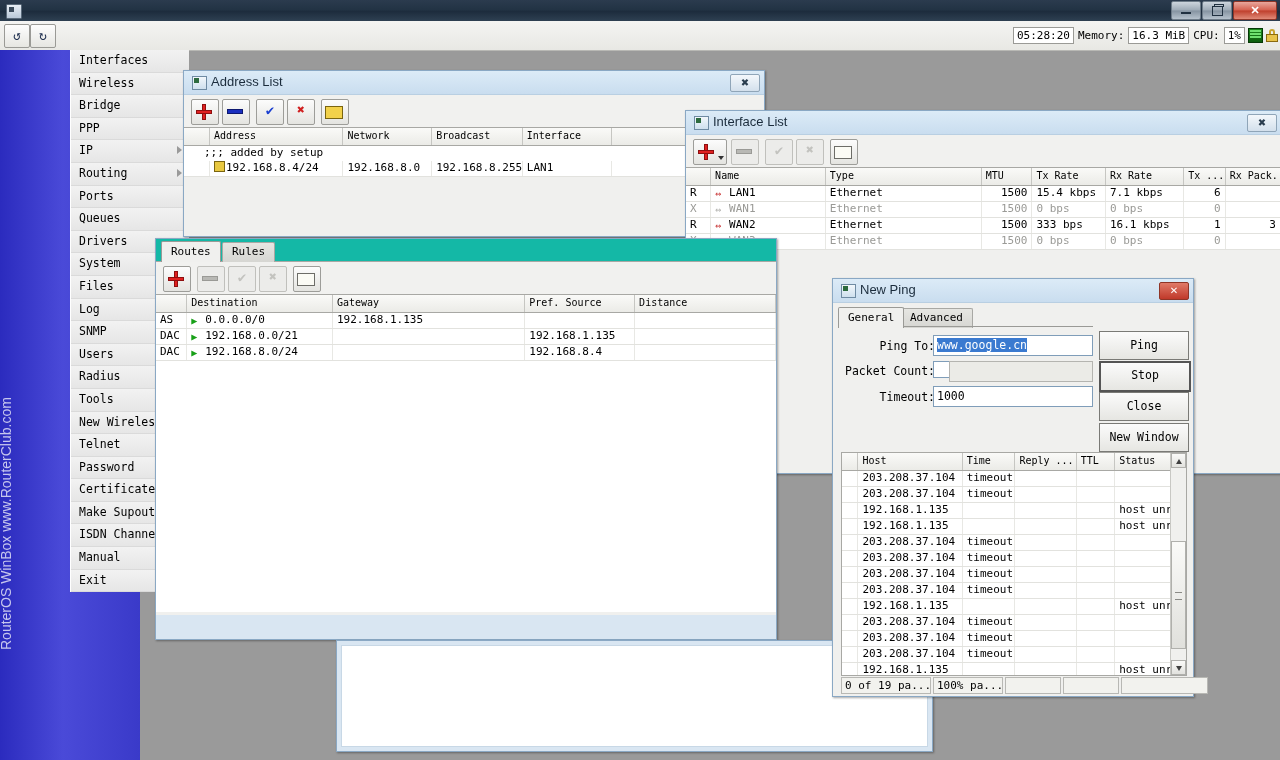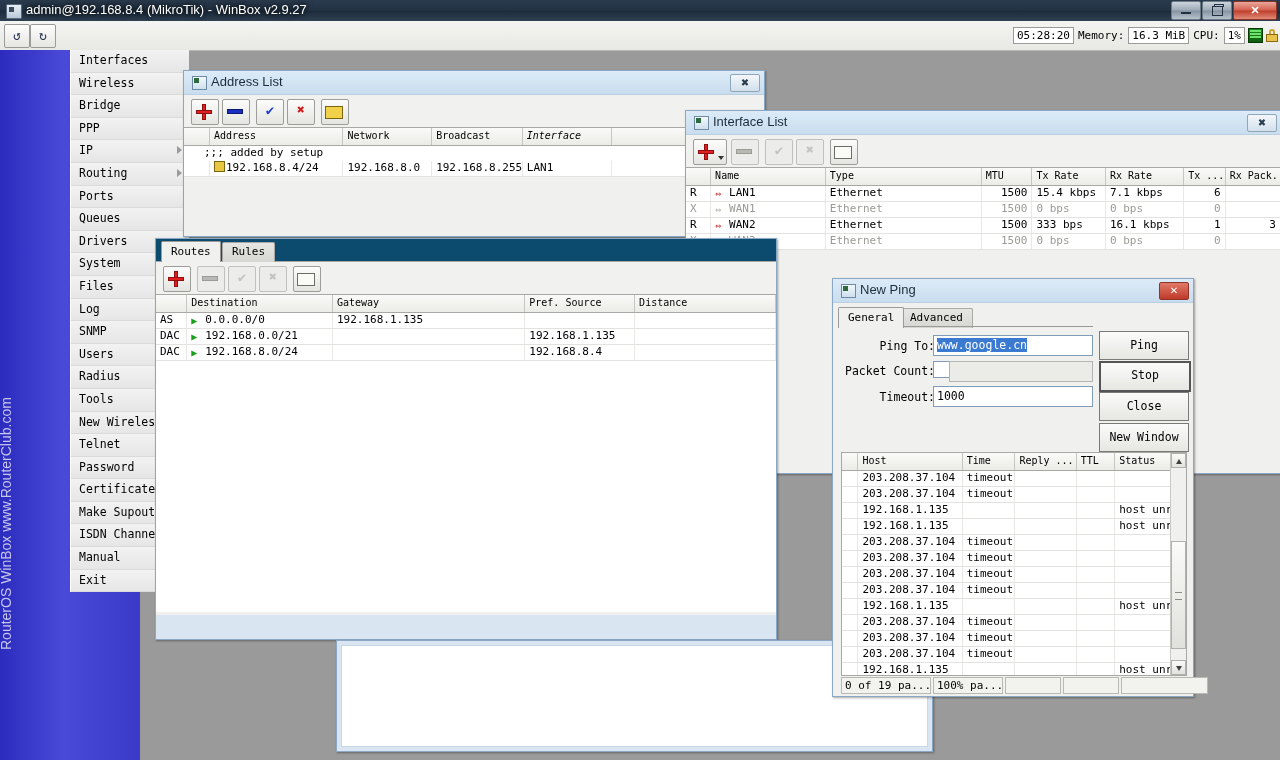--- a/index.html
+++ b/index.html
@@ -167,21 +167,21 @@
     white-space:nowrap;overflow:hidden;}
   .td.r{text-align:right;padding-right:4px;padding-left:0;}
   .flagicon{display:inline-block;width:13px;height:10px;position:relative;vertical-align:-1px;margin-right:1px;}
   .addr-ic{background:#e8c840;border:1px solid #7a6510;width:9px;height:9px;}
   .if-ic{color:#c01818;font-size:10px;line-height:10px;}
   .if-ic.g{color:#a8a8a4;}
   .rt-ic{color:#18a018;font-size:10px;line-height:10px;}
   .cmt{color:#000;padding-left:20px;line-height:14px;font-size:11px;}
 
   
-  .tabstrip{height:22px;position:relative;background:#0c4a6e;border-bottom:1px solid #a8a8a4;}
+  .tabstrip{height:22px;position:relative;background:#14b8a6;border-bottom:1px solid #a8a8a4;}
   .tab{position:absolute;top:3px;height:19px;line-height:18px;padding:0 9px;font-size:11px;
     border:1px solid #a8a8a4;border-bottom:none;border-radius:2px 2px 0 0;}
   .tab.act{background:#f0f0ee;top:2px;height:20px;line-height:19px;border-color:#9a9a96;z-index:2;}
   .tab.ina{background:linear-gradient(to bottom,#e6e6e2,#d6d6d2);}
 
   
   .fld-label{position:absolute;font-size:11.5px;color:#000;text-align:right;}
   .fld-in{position:absolute;background:#fff;border:1px solid #7f9db9;height:19px;
     font-family:"DejaVu Sans Mono",monospace;font-size:11.5px;line-height:18px;padding-left:3px;color:#000;}
   .fld-in.dis{background:#ebebe7;border-color:#b4b4b0;}
@@ -202,21 +202,20 @@
     border-top:1px solid #8a8a86;border-bottom:1px solid #8a8a86;}
 
   .sbar{position:absolute;height:17px;display:flex;gap:2px;}
   .sbar .cell{background:#f2f2ee;border:1px solid #b8b8b4;font-size:11px;line-height:15px;padding:0 3px;white-space:nowrap;}
 </style>
 </head>
 <body>
 
 <div id="app-titlebar" class="abs">
   <span class="tb-icon"></span>
-  <span id="app-title-text">admin@192.168.8.4 (MikroTik) - WinBox v2.9.27</span>
   <div class="win-ctrl-group">
     <div class="win-ctrl">
         <span class="mindash"></span>
       </div>
     <div class="win-ctrl">
         <span class="maxbox"></span>
         <span class="maxbox2"></span>
       </div>
     <div class="win-ctrl close">
         <span class="g">✕</span>
@@ -299,21 +298,21 @@
       <div class="wbtn" style="left:137px;">
           <span class="ic-folder"></span>
         </div>
     </div>
     <div class="tbl">
       <div class="thead">
         <div class="th" style="width:22px;"></div>
         <div class="th" style="width:135px;">Address</div>
         <div class="th" style="width:88px;">Network</div>
         <div class="th" style="width:90px;">Broadcast</div>
-        <div class="th" style="width:88px;font-style:italic;">Interface</div>
+        <div class="th" style="width:88px;">Interface</div>
         <div class="th" style="width:155px;"></div>
       </div>
       <div id="addr-rows">
           <div class="cmt" style="height: 15px;">;;; added by setup</div>
           <div class="trow">
             <div class="td" style="width: 22px;"></div>
             <div class="td" style="width: 135px;"><span class="flagicon addr-ic"></span>192.168.8.4/24</div>
             <div class="td" style="width: 88px;">192.168.8.0</div>
             <div class="td" style="width: 90px;">192.168.8.255</div>
             <div class="td" style="width: 88px;">LAN1</div>

